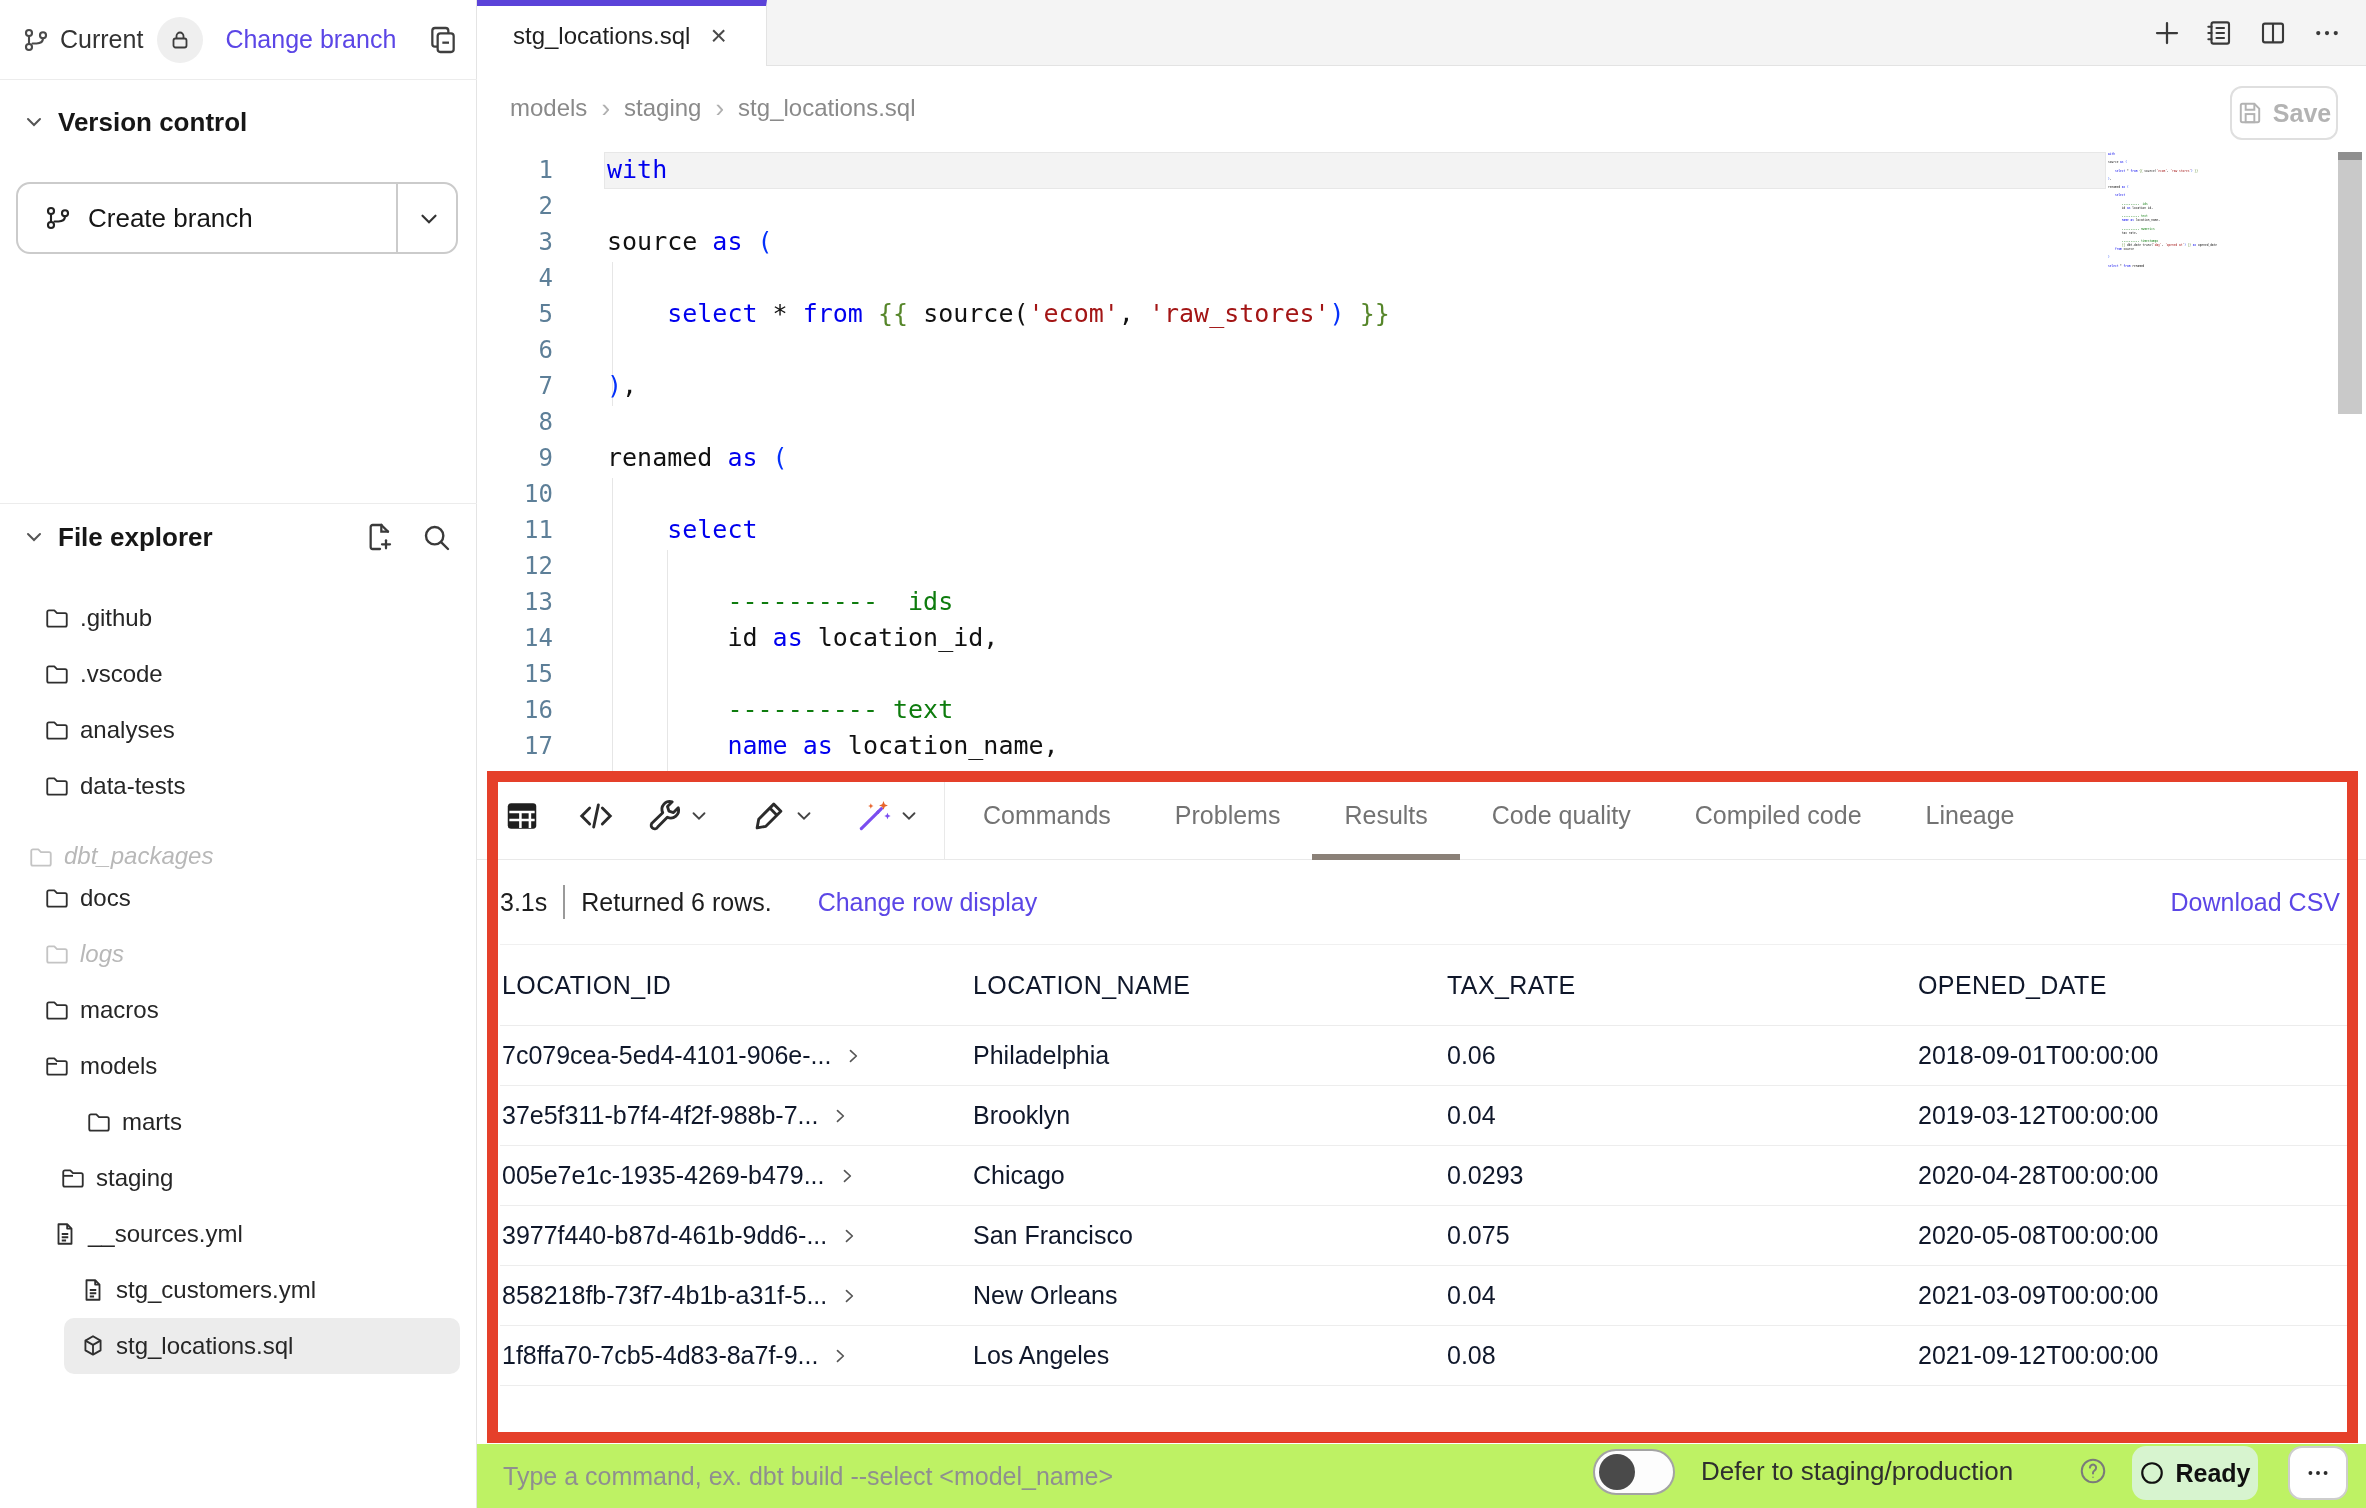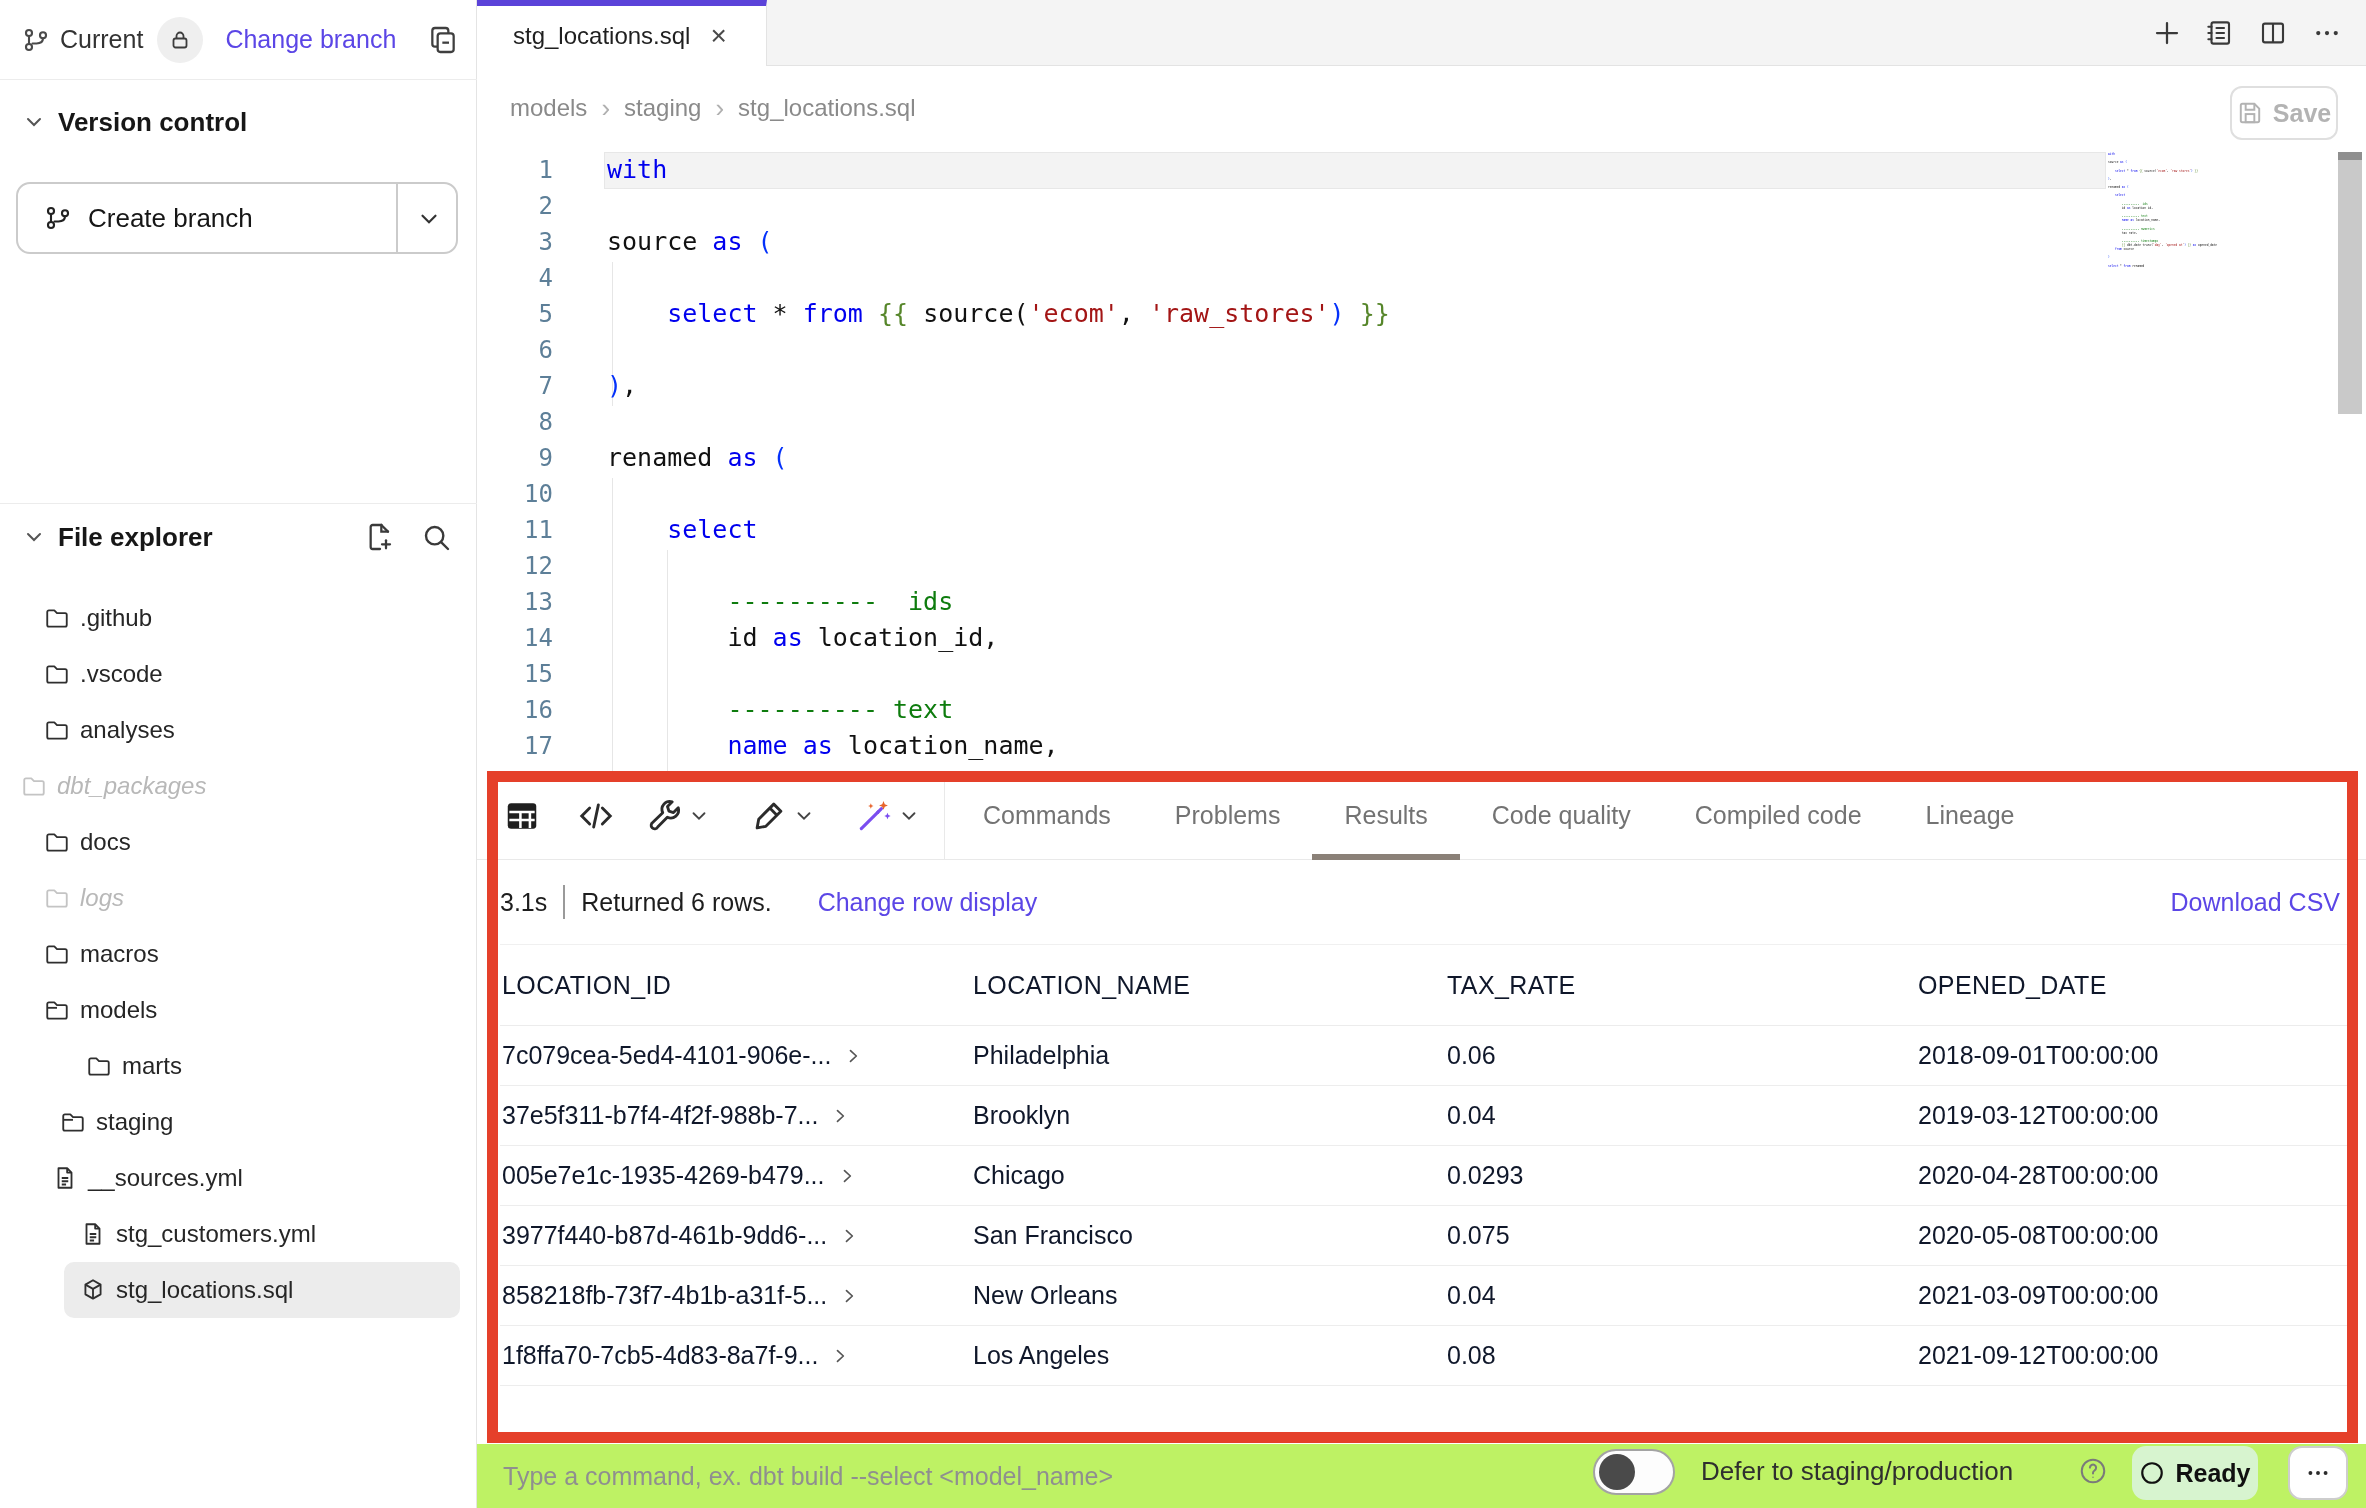--- a/index.html
+++ b/index.html
@@ -255,21 +255,29 @@
           <span class="tree-label">.vscode</span>
         </div>
         <div class="tree-row" style="padding-left: 44px;">
           <span class="tree-icon">
             <svg viewBox="0 0 24 24" fill="none" stroke="currentColor" stroke-width="1.7" stroke-linejoin="round">
               <path d="M3 6.5A1.5 1.5 0 0 1 4.5 5h5L12 7.5h7.5A1.5 1.5 0 0 1 21 9v9.5a1.5 1.5 0 0 1-1.5 1.5h-15A1.5 1.5 0 0 1 3 18.5z"></path>
             </svg>
           </span>
           <span class="tree-label">analyses</span>
         </div>
-        <div class="tree-row dim" style="padding-left: 21px;">
+        <div class="tree-row" style="padding-left: 44px;">
+          <span class="tree-icon">
+            <svg viewBox="0 0 24 24" fill="none" stroke="currentColor" stroke-width="1.7" stroke-linejoin="round">
+              <path d="M3 6.5A1.5 1.5 0 0 1 4.5 5h5L12 7.5h7.5A1.5 1.5 0 0 1 21 9v9.5a1.5 1.5 0 0 1-1.5 1.5h-15A1.5 1.5 0 0 1 3 18.5z"></path>
+            </svg>
+          </span>
+          <span class="tree-label">data-tests</span>
+        </div>
+        <div class="tree-row dim" style="padding-left: 28px; align-items: flex-end;">
           <span class="tree-icon">
             <svg viewBox="0 0 24 24" fill="none" stroke="currentColor" stroke-width="1.7" stroke-linejoin="round">
               <path d="M3 6.5A1.5 1.5 0 0 1 4.5 5h5L12 7.5h7.5A1.5 1.5 0 0 1 21 9v9.5a1.5 1.5 0 0 1-1.5 1.5h-15A1.5 1.5 0 0 1 3 18.5z"></path>
             </svg>
           </span>
           <span class="tree-label">dbt_packages</span>
         </div>
         <div class="tree-row" style="padding-left: 44px;">
           <span class="tree-icon">
             <svg viewBox="0 0 24 24" fill="none" stroke="currentColor" stroke-width="1.7" stroke-linejoin="round">

